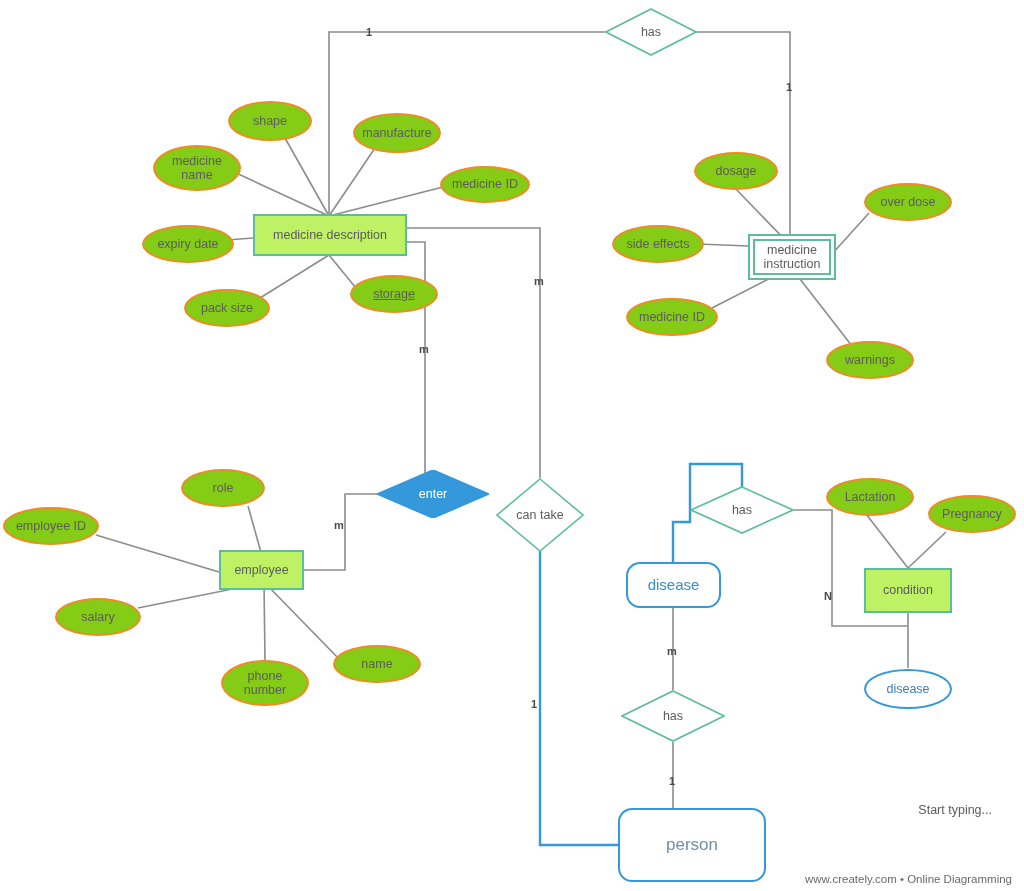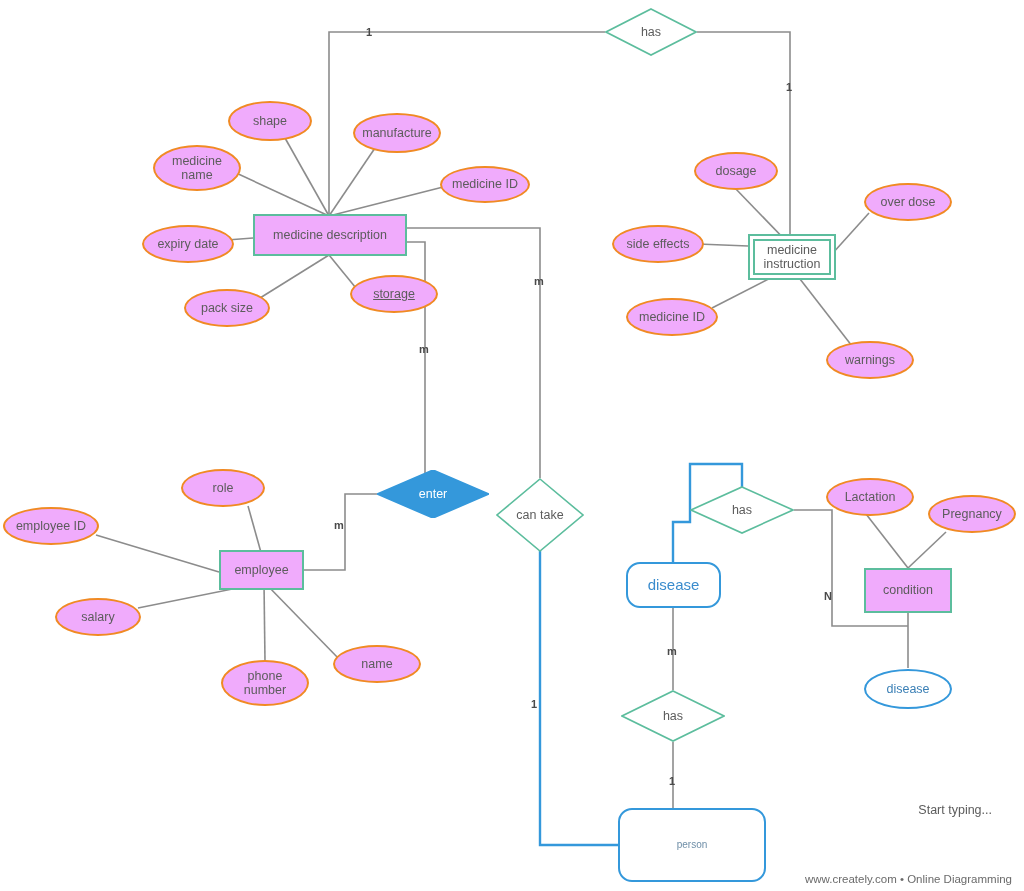--- a/index.html
+++ b/index.html
@@ -30,36 +30,36 @@
     display: flex;
     align-items: center;
     justify-content: center;
     text-align: center;
     line-height: 1.15;
   }
   
   .attr {
     border: 2px solid #f08a24;
     border-radius: 50%;
-    background: #f0abfc;
+    background: #84cc16;
     color: #5c5c5c;
     font-size: 12.5px;
   }
   
   .attr-blue {
     border: 2px solid #3498db;
     border-radius: 50%;
     background: #ffffff;
     color: #3a7fb5;
     font-size: 12.5px;
   }
   
   .entity {
     border: 2px solid #5cbd9d;
-    background: #f0abfc;
+    background: #bef264;
     color: #5c5c5c;
     font-size: 12.5px;
   }
   
   .entity-weak {
     border: 2px solid #5cbd9d;
     background: #ffffff;
     color: #5c5c5c;
     font-size: 12.5px;
     padding: 3px;
@@ -72,21 +72,21 @@
     align-items: center;
     justify-content: center;
     box-sizing: border-box;
   }
   
   .entity-round {
     border: 2px solid #3498db;
     border-radius: 14px;
     background: #ffffff;
     color: #6f8fa8;
-    font-size: 10px;
+    font-size: 17px;
   }
   .entity-round.big {
     font-size: 15px;
     color: #3a8ccd;
   }
   
   .diamond {
     position: absolute;
   }
   .diamond .shape {

